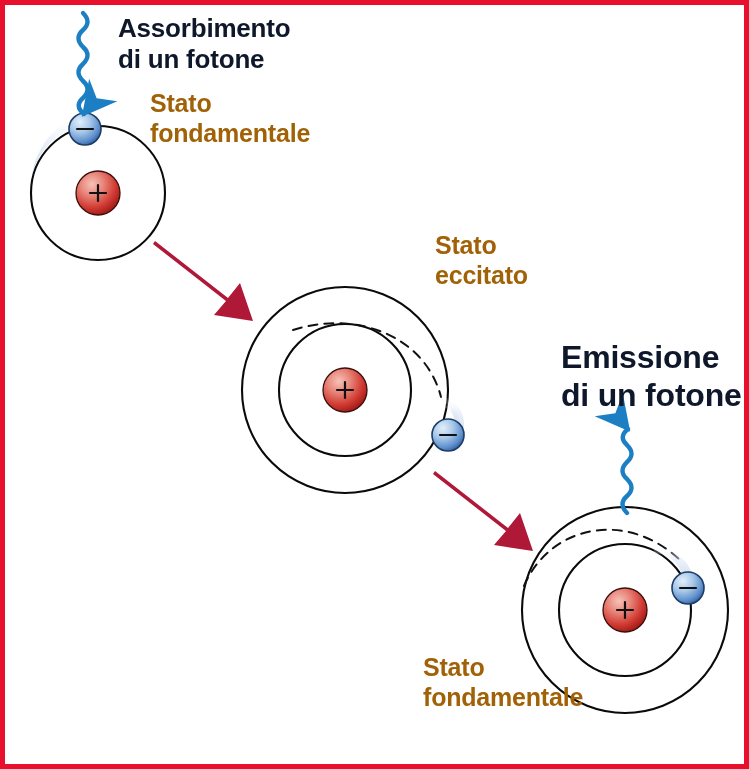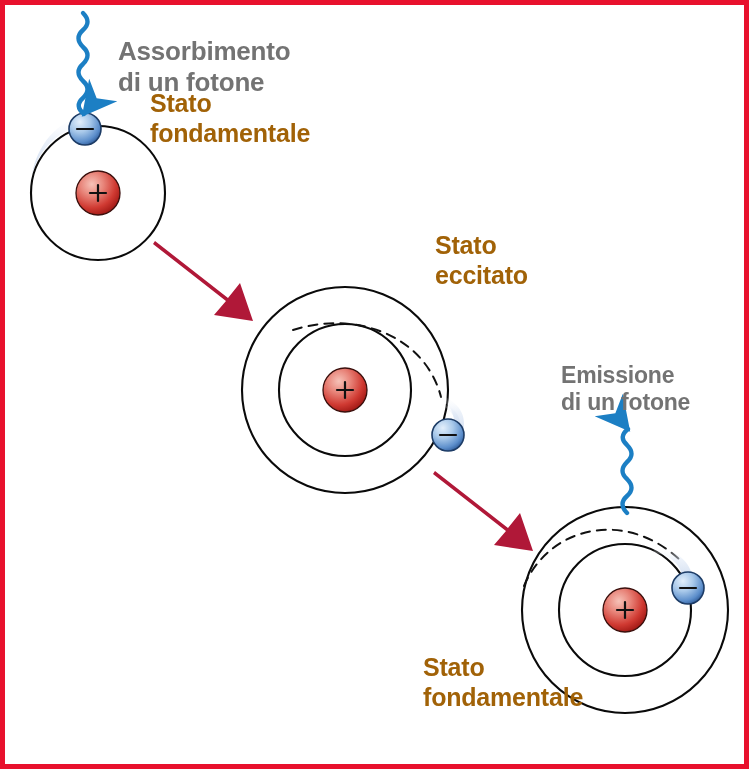--- a/index.html
+++ b/index.html
@@ -26,27 +26,27 @@
     display: block;
   }
   .label {
     position: absolute;
     font-family: "Liberation Sans", sans-serif;
     font-weight: bold;
     line-height: 1.18;
     white-space: pre;
     letter-spacing: -0.2px;
   }
-  .label-red  { color: #737373; margin-top: 23px; }
+  .label-red  { color: #0f172a; }
   .label-blue { color: #a16207; }
 
   #lbl-assorbimento { left: 113px; top: 8px;   font-size: 26px; }
   #lbl-stato-fond-1 { left: 145px; top: 84px;  font-size: 25px; }
   #lbl-stato-ecc    { left: 430px; top: 226px; font-size: 25px; }
-  #lbl-emissione    { left: 556px; top: 334px; font-size: 23px; }
+  #lbl-emissione    { left: 556px; top: 334px; font-size: 32px; }
   #lbl-stato-fond-2 { left: 418px; top: 648px; font-size: 25px; }
 </style>
 </head>
 <body>
 
 <div id="stage">
 
   <svg id="canvas" viewBox="0 0 739 759">
     <defs>
       <radialGradient id="gradNucleus" cx="36%" cy="30%" r="75%">

